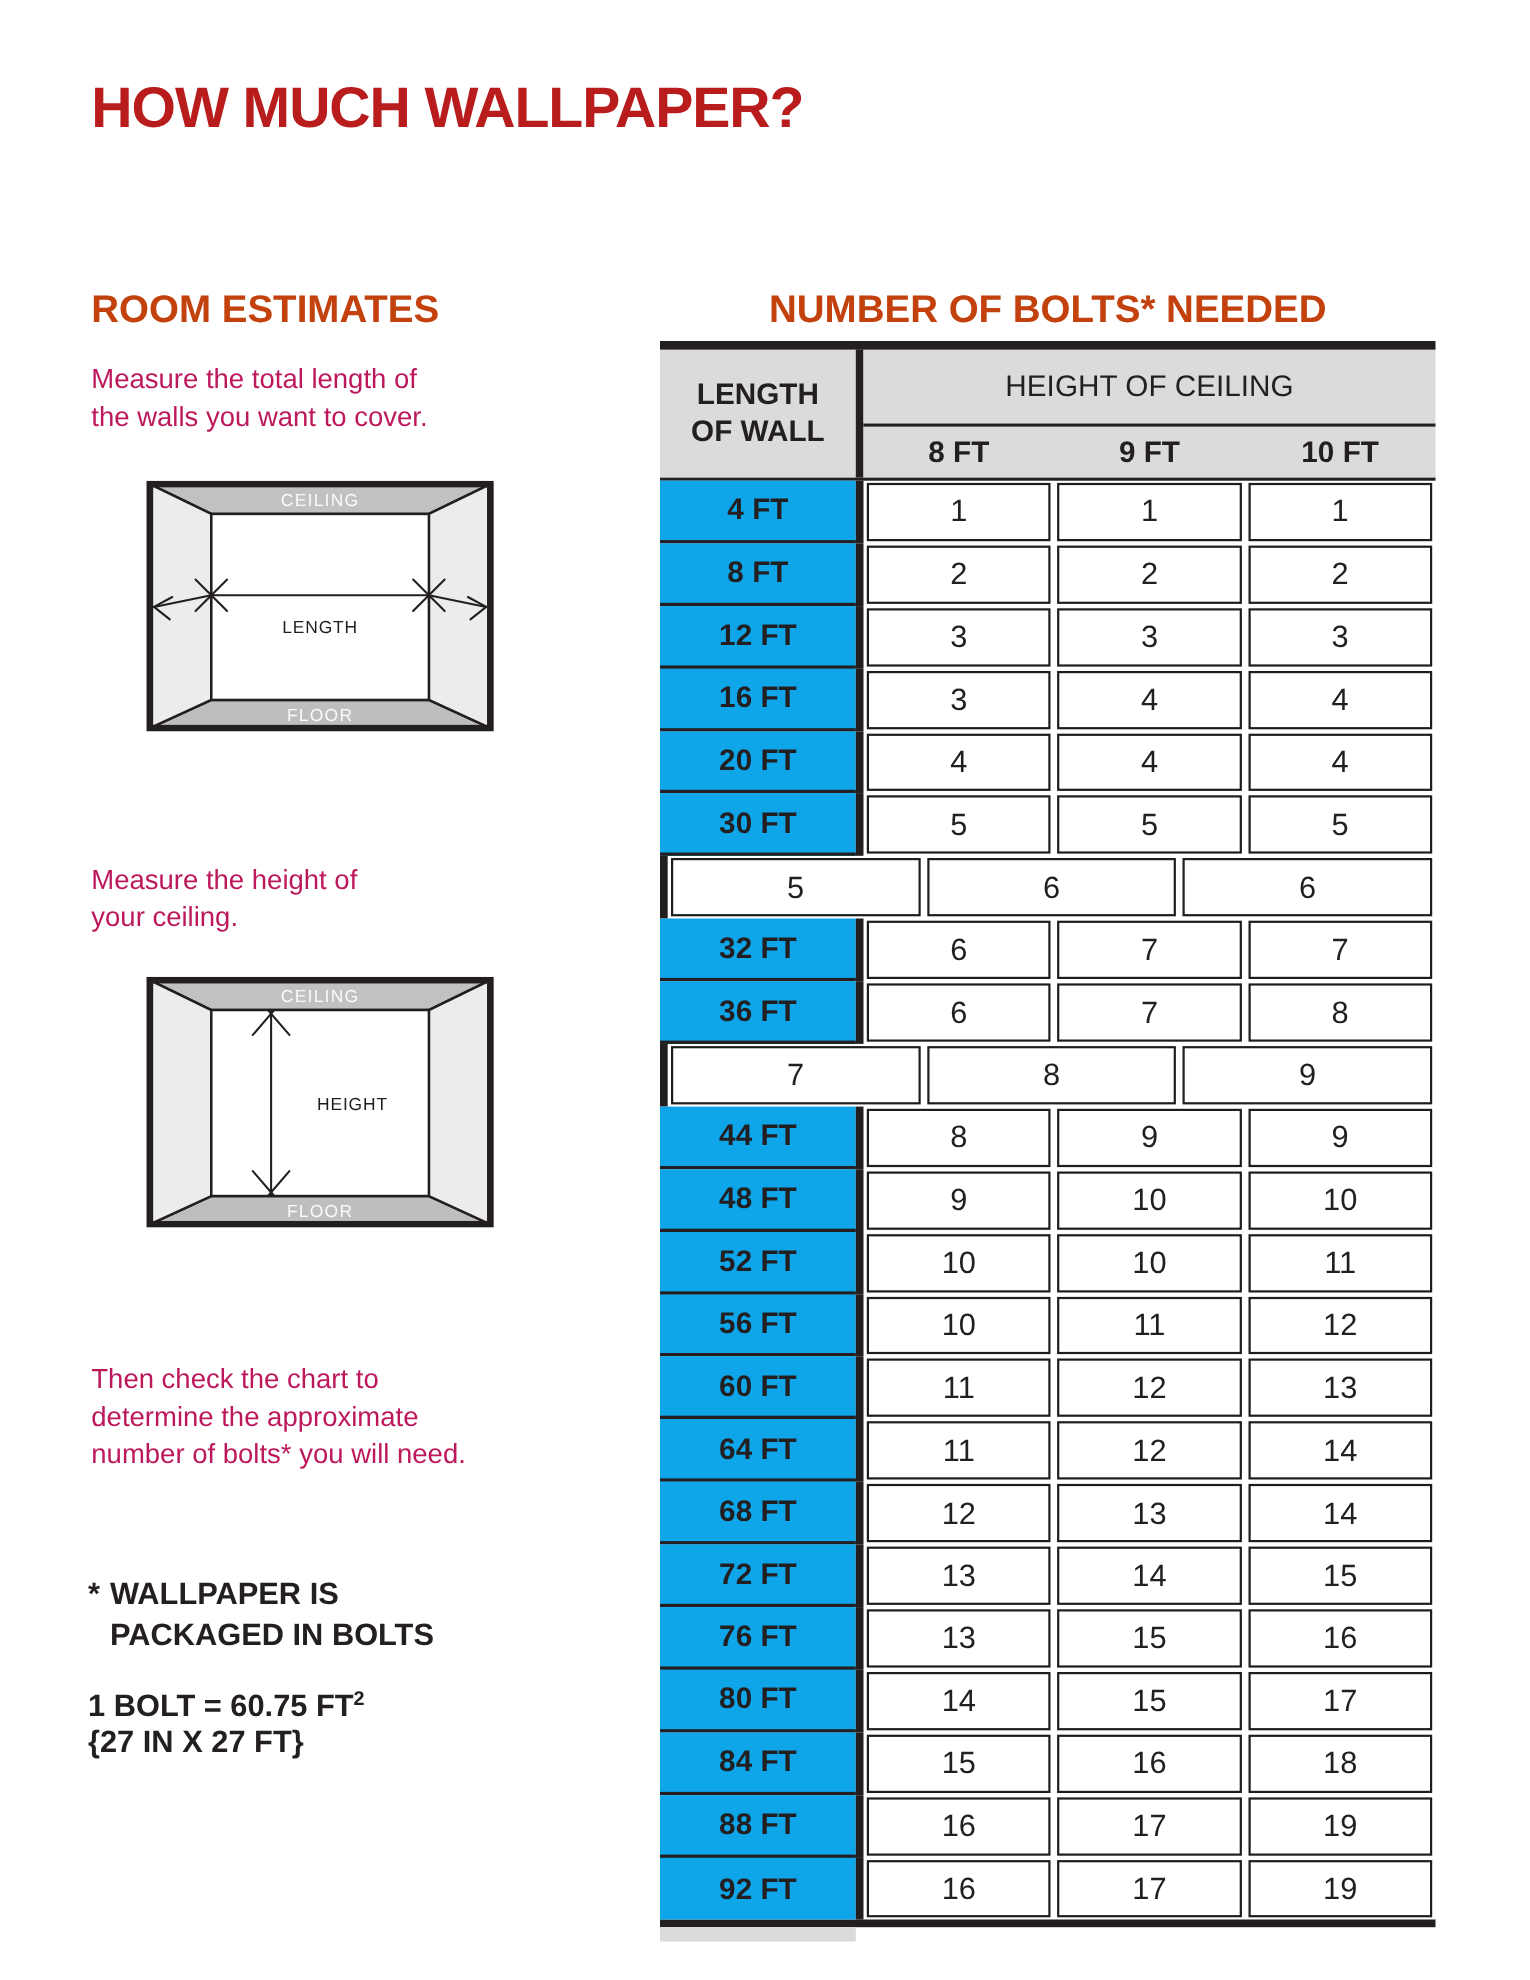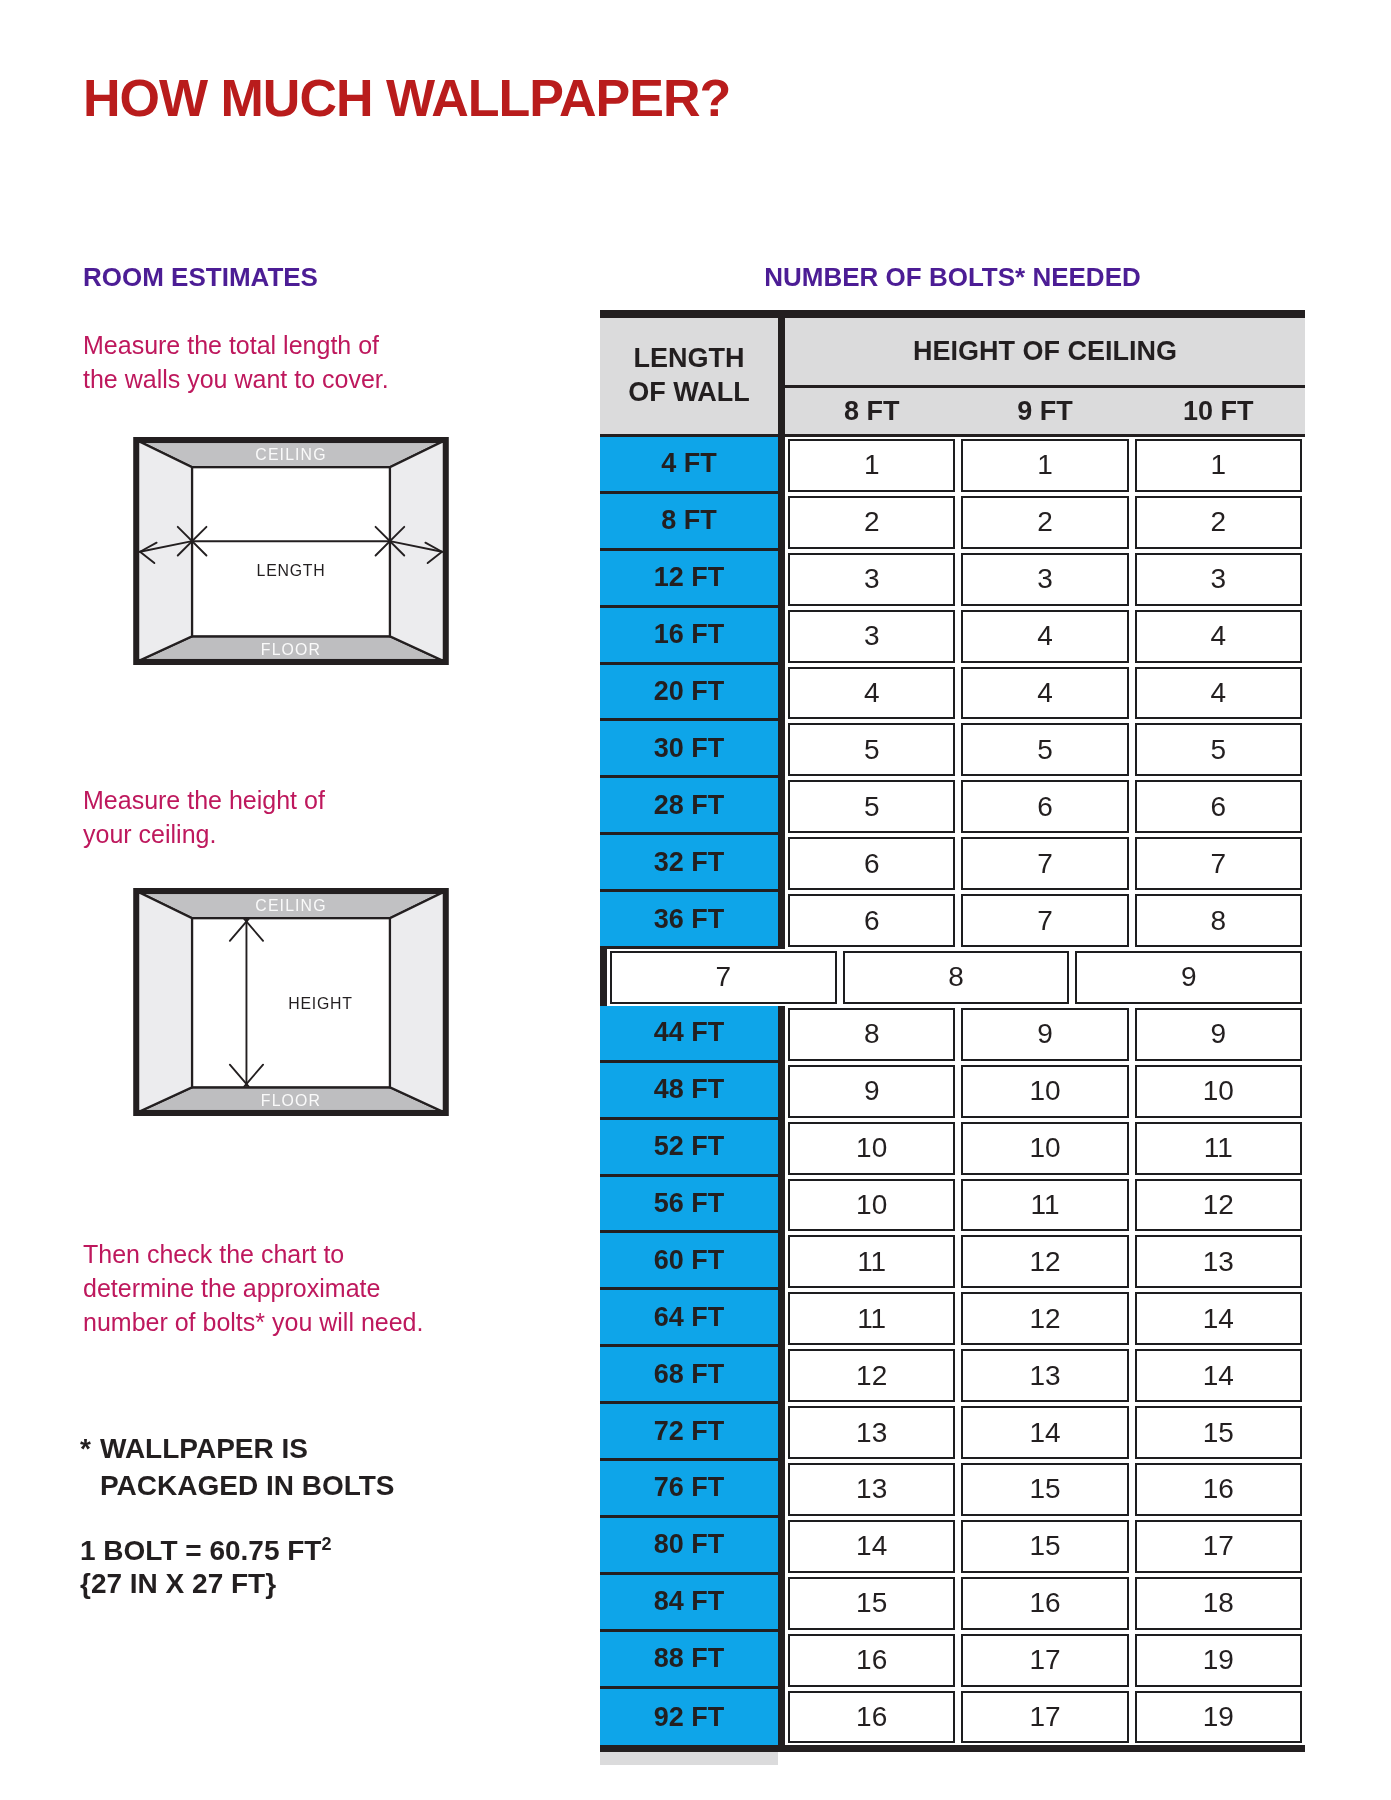--- a/index.html
+++ b/index.html
@@ -6,21 +6,21 @@
   .page{
     position:relative;width:1391px;height:1800px;background:#ffffff;overflow:hidden;
     font-family:"Liberation Sans","DejaVu Sans",sans-serif;color:#231f20;
   }
   .abs{position:absolute;}
   .page-title{
     left:83px;top:68px;font-size:52px;font-weight:bold;letter-spacing:-1px;
     color:#b91c1c;white-space:nowrap;
   }
   .section-heading{
-    font-size:26px;font-weight:bold;color:#4c1d95;white-space:nowrap;
+    font-size:35px;font-weight:bold;color:#c2410c;white-space:nowrap;
   }
   .body-text{
     font-size:25px;line-height:34px;white-space:pre-line;color:#be185d;
   }
   .diagram{left:82px;width:418px;height:228px;text-align:center;}
   .diagram svg{display:block;width:100%;height:100%;}
   .footnote{left:80px;top:1430px;display:flex;font-size:28px;font-weight:bold;line-height:37px;}
   .footnote .marker{width:20px;flex:none;}
   .footnote .fn-text{white-space:pre-line;}
   .equation{left:80px;top:1528px;font-size:28px;font-weight:bold;line-height:33px;}
@@ -33,21 +33,21 @@
   .t-bottomborder{height:7px;background:#231f20;}
   .t-tail{width:178px;height:13px;background:#dbdbdc;}
   .t-header{display:flex;height:116px;}
   .t-corner{
     width:178px;flex:none;background:#dbdbdc;display:flex;align-items:center;justify-content:center;
     font-size:27px;font-weight:bold;text-align:center;white-space:pre-line;line-height:1.25;
   }
   .t-divider{width:7px;flex:none;background:#231f20;}
   .t-head-right{flex:1;display:flex;flex-direction:column;}
   .t-group{height:67px;background:#dbdbdc;display:flex;align-items:center;justify-content:center;
-    font-size:27px;font-weight:bold;}
+    font-size:27px;font-weight:normal;}
   .t-sep{height:3px;background:#231f20;}
   .t-subhead{flex:1;background:#dbdbdc;display:flex;}
   .t-sub{flex:1;display:flex;align-items:center;justify-content:center;font-size:27px;font-weight:bold;}
   .t-fullsep{height:3px;background:#231f20;}
   .t-row{display:flex;height:56.9px;}
   .t-rowlabel{
     width:178px;flex:none;background:#0ea5e9;border-bottom:3px solid #231f20;box-sizing:border-box;
     display:flex;align-items:center;justify-content:center;font-size:27px;font-weight:bold;
   }
   .t-row:last-child .t-rowlabel{border-bottom:none;}
@@ -197,21 +197,20 @@
           <div class="t-cell">4</div>
         </div>
         <div class="t-row">
           <div class="t-rowlabel">30 FT</div>
           <div class="t-divider"></div>
           <div class="t-cell">5</div>
           <div class="t-cell">5</div>
           <div class="t-cell">5</div>
         </div>
         <div class="t-row">
-          <div class="t-rowlabel">28 FT</div>
           <div class="t-divider"></div>
           <div class="t-cell">5</div>
           <div class="t-cell">6</div>
           <div class="t-cell">6</div>
         </div>
         <div class="t-row">
           <div class="t-rowlabel">32 FT</div>
           <div class="t-divider"></div>
           <div class="t-cell">6</div>
           <div class="t-cell">7</div>

